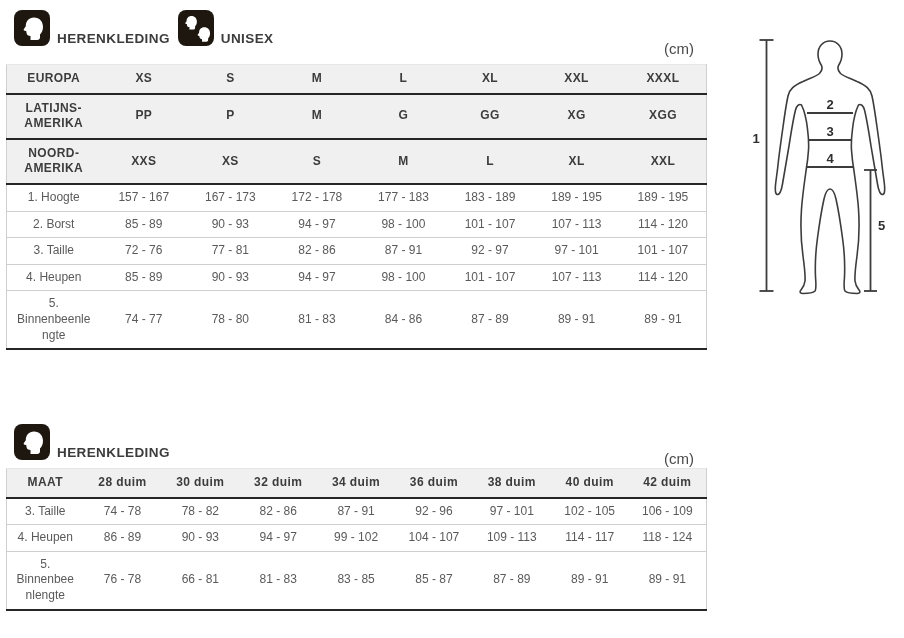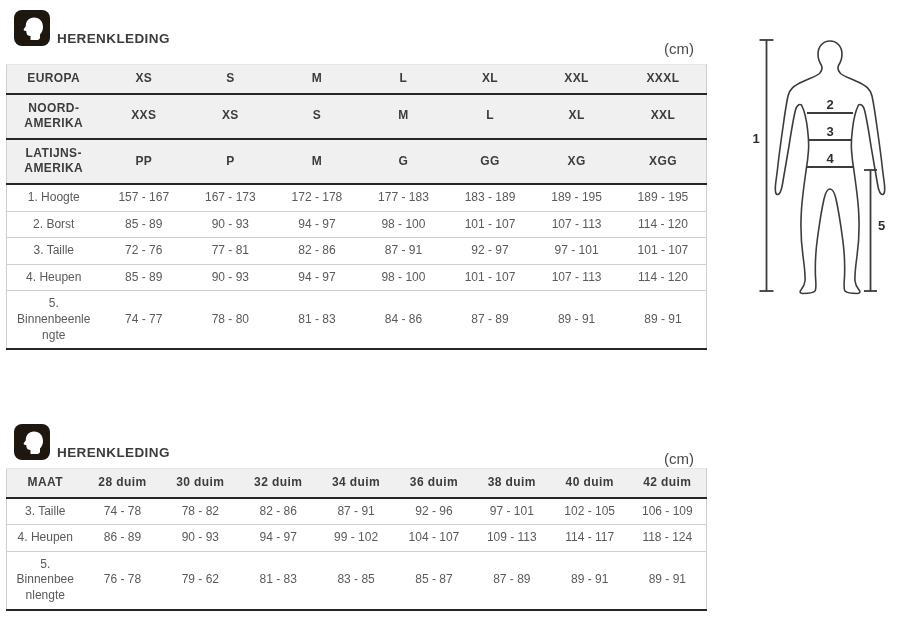--- a/index.html
+++ b/index.html
@@ -56,20 +56,32 @@
   </defs>
 </svg>
 
 <div class="badge-row" style="left:14px;top:10px;">
   <div class="badge">
     <svg width="36" height="36" viewBox="0 0 36 36">
       <rect x="0" y="0" width="36" height="36" rx="8" fill="#1e1710"></rect>
       <use href="#head-shape" fill="#ffffff"></use>
     </svg>
     <span class="badge-label">HERENKLEDING</span>
+  </div>
+  <div class="badge">
+    <svg width="36" height="36" viewBox="0 0 36 36">
+      <rect x="0" y="0" width="36" height="36" rx="8" fill="#1e1710"></rect>
+      <g transform="translate(1.5,1.5) scale(0.6)">
+          <use href="#head-shape" fill="#ffffff"></use>
+        </g>
+      <g transform="translate(13.5,12.5) scale(0.64)">
+          <use href="#head-shape" fill="#ffffff"></use>
+        </g>
+    </svg>
+    <span class="badge-label">UNISEX</span>
   </div>
 </div>
 
 <div class="unit-label" style="top:40px;">(cm)</div>
 
 <div class="table-wrap" style="top:64px;">
     <table class="size-table">
       <colgroup>
         <col style="width: 94px;">
         <col>
@@ -85,38 +97,38 @@
           <td class="label-cell">EUROPA</td>
           <td>XS</td>
           <td>S</td>
           <td>M</td>
           <td>L</td>
           <td>XL</td>
           <td>XXL</td>
           <td>XXXL</td>
         </tr>
         <tr class="hrow">
+          <td class="label-cell">LATIJNS-AMERIKA</td>
+          <td>PP</td>
+          <td>P</td>
+          <td>M</td>
+          <td>G</td>
+          <td>GG</td>
+          <td>XG</td>
+          <td>XGG</td>
+        </tr>
+        <tr class="hrow">
           <td class="label-cell">NOORD-AMERIKA</td>
           <td>XXS</td>
           <td>XS</td>
           <td>S</td>
           <td>M</td>
           <td>L</td>
           <td>XL</td>
           <td>XXL</td>
-        </tr>
-        <tr class="hrow">
-          <td class="label-cell">LATIJNS-AMERIKA</td>
-          <td>PP</td>
-          <td>P</td>
-          <td>M</td>
-          <td>G</td>
-          <td>GG</td>
-          <td>XG</td>
-          <td>XGG</td>
         </tr>
         <tr class="drow">
           <td class="label-cell">1. Hoogte</td>
           <td>157 - 167</td>
           <td>167 - 173</td>
           <td>172 - 178</td>
           <td>177 - 183</td>
           <td>183 - 189</td>
           <td>189 - 195</td>
           <td>189 - 195</td>
@@ -266,21 +278,21 @@
           <td>94 - 97</td>
           <td>99 - 102</td>
           <td>104 - 107</td>
           <td>109 - 113</td>
           <td>114 - 117</td>
           <td>118 - 124</td>
         </tr>
         <tr class="drow">
           <td class="label-cell">5. Binnenbeenlengte</td>
           <td>76 - 78</td>
-          <td>79 - 62</td>
+          <td>66 - 81</td>
           <td>81 - 83</td>
           <td>83 - 85</td>
           <td>85 - 87</td>
           <td>87 - 89</td>
           <td>89 - 91</td>
           <td>89 - 91</td>
         </tr>
       </tbody>
     </table>
   </div>

